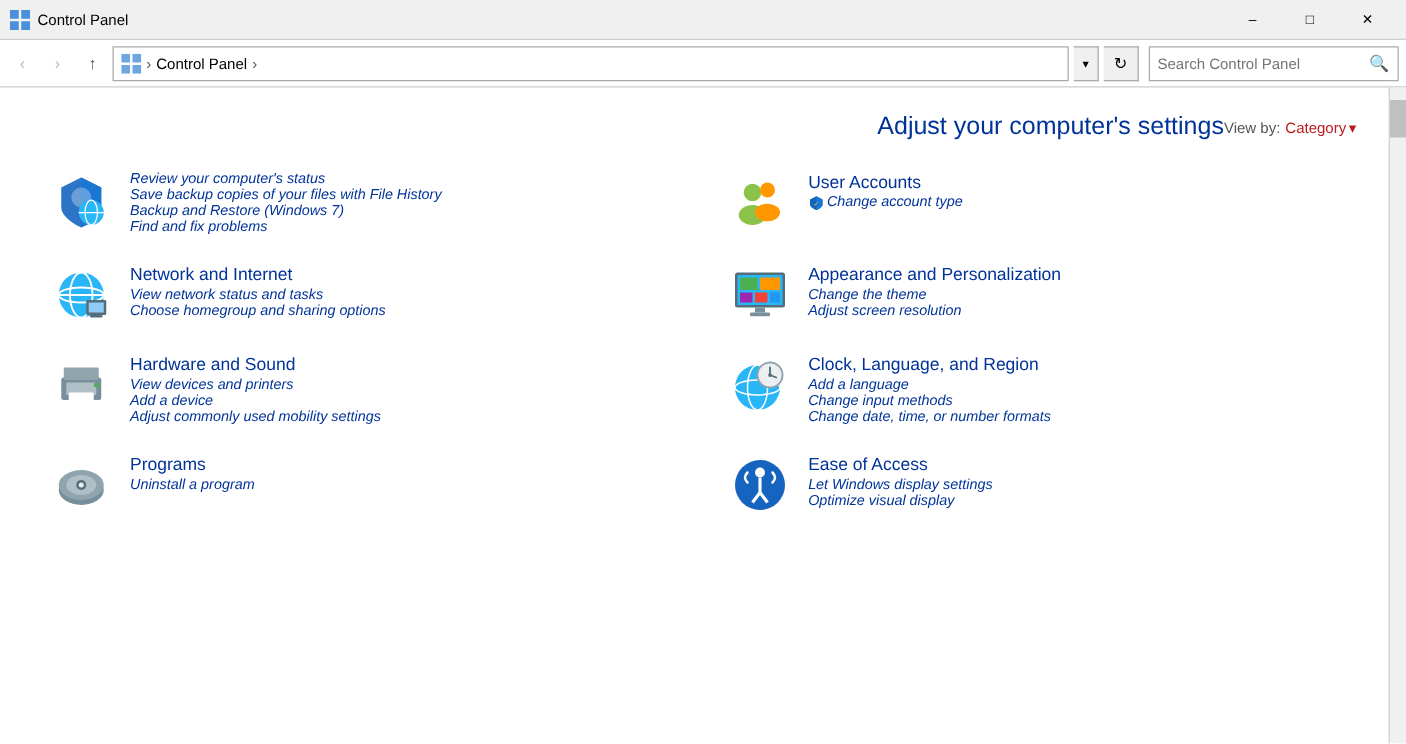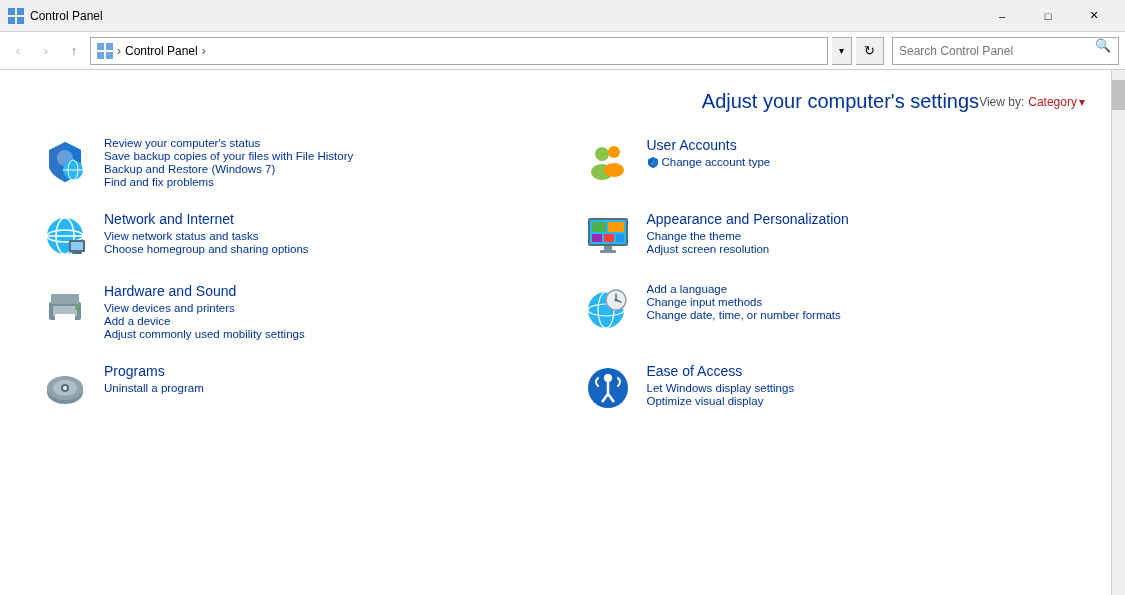--- a/index.html
+++ b/index.html
@@ -110,24 +110,25 @@
       background: #f0f0f0;
       display: flex;
       align-items: center;
       justify-content: center;
       cursor: pointer;
       font-size: 13px;
       margin-right: 4px;
     }
     .search-box {
       display: flex;
+      align-items: center;
       height: 28px;
       border: 1px solid #aaa;
       background: #fff;
-      width: 227px;
+      width: 200px;
       padding: 0 6px;
     }
     .search-input {
       border: none;
       outline: none;
       font-size: 12px;
       color: #999;
       flex: 1;
       background: transparent;
     }
@@ -200,20 +201,21 @@
       cursor: pointer;
       margin-bottom: 3px;
       font-weight: normal;
     }
     .cat-link {
       font-size: 11.5px;
       color: #003399;
       cursor: pointer;
       display: block;
       margin-bottom: 1px;
+      font-style: italic;
     }
     .cat-link.shield {
       display: flex;
       align-items: flex-start;
       gap: 3px;
     }
 
     
     svg { display: block; }
   </style>
@@ -390,20 +392,21 @@
           <ellipse cx="22" cy="26" rx="8" ry="18" fill="none" stroke="#fff" stroke-width="1.2"></ellipse>
           <ellipse cx="22" cy="26" rx="18" ry="6" fill="none" stroke="#fff" stroke-width="1.2"></ellipse>
 
           <circle cx="32" cy="16" r="10" fill="#eceff1" stroke="#90a4ae" stroke-width="1.5"></circle>
           <circle cx="32" cy="16" r="1.5" fill="#546e7a"></circle>
           <line x1="32" y1="16" x2="32" y2="10" stroke="#546e7a" stroke-width="1.5" stroke-linecap="round"></line>
           <line x1="32" y1="16" x2="37" y2="18" stroke="#546e7a" stroke-width="1.5" stroke-linecap="round"></line>
         </svg>
       </div>
       <div class="cat-content">
+        <div class="cat-title">Clock, Language, and Region</div>
         <span class="cat-link">Add a language</span>
         <span class="cat-link">Change input methods</span>
         <span class="cat-link">Change date, time, or number formats</span>
       </div>
     </div>
 
     <div class="category-item">
       <div class="cat-icon">
         <svg width="48" height="48" viewBox="0 0 48 48">
 

